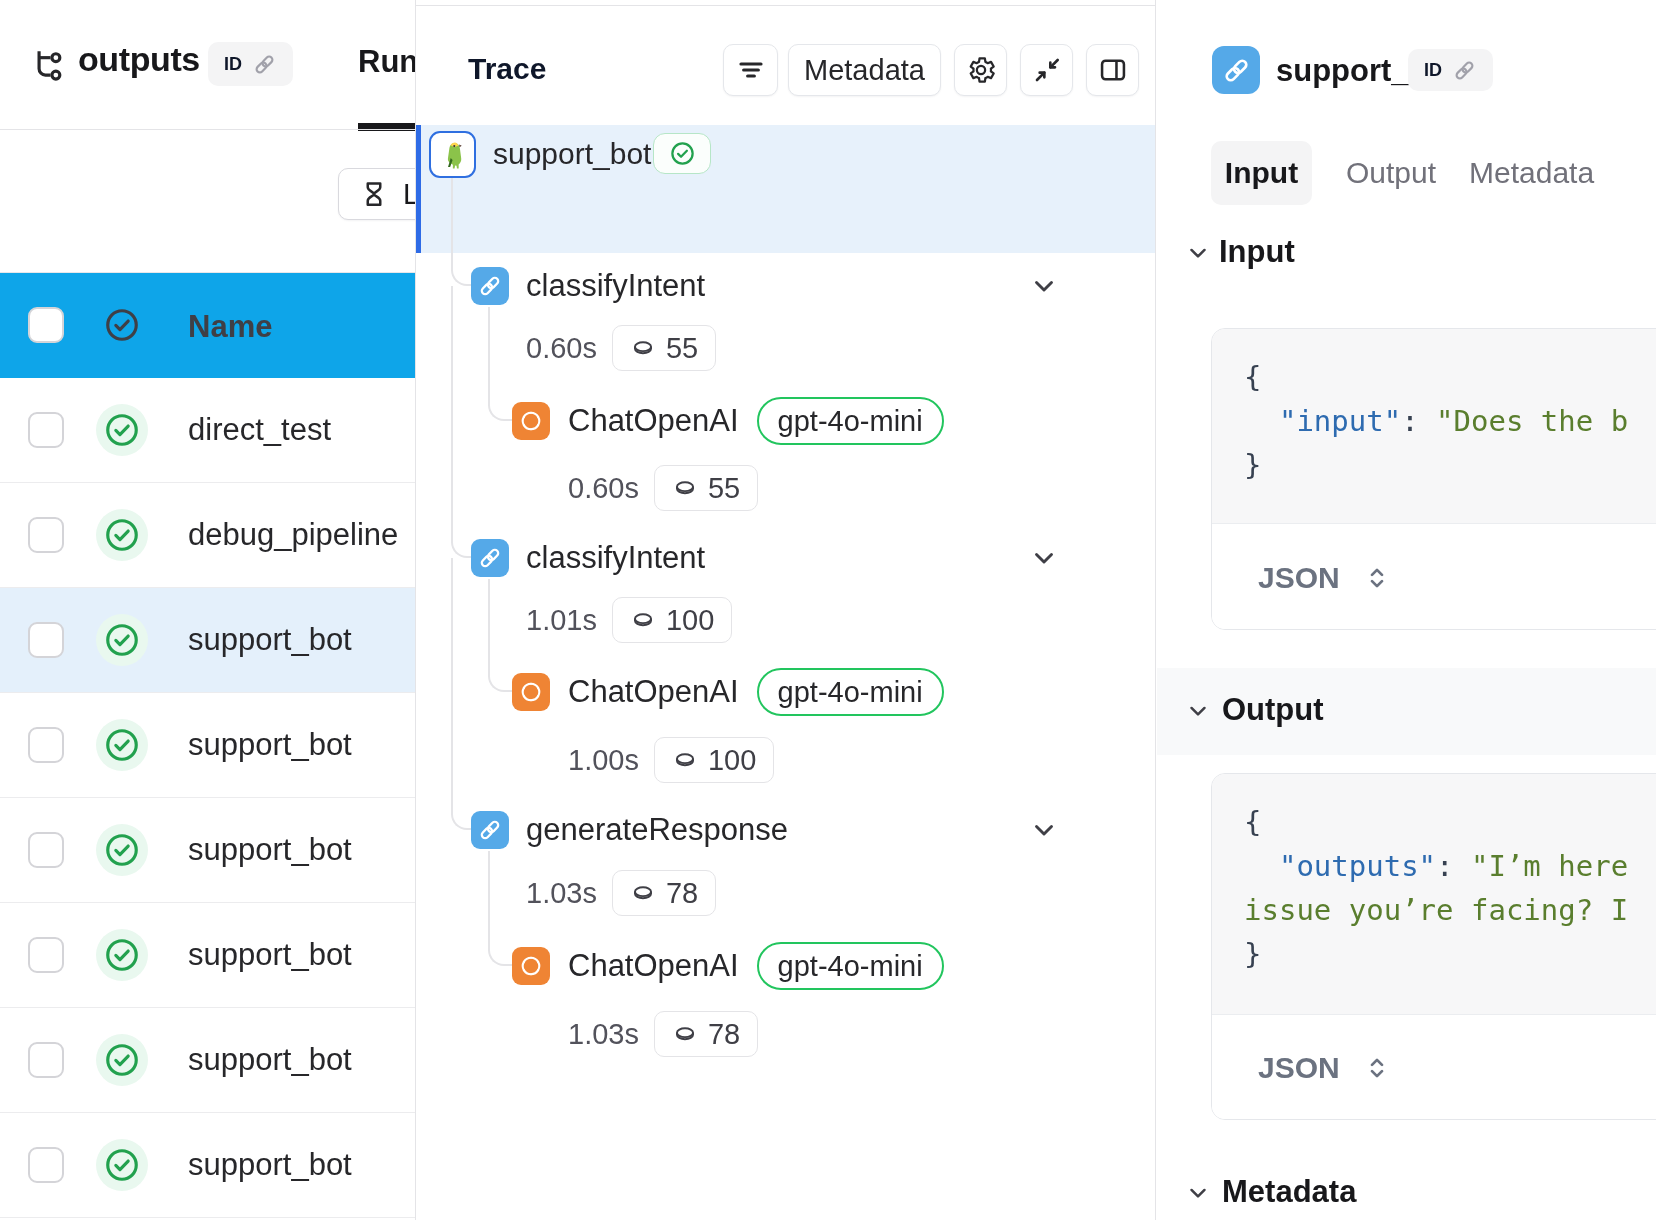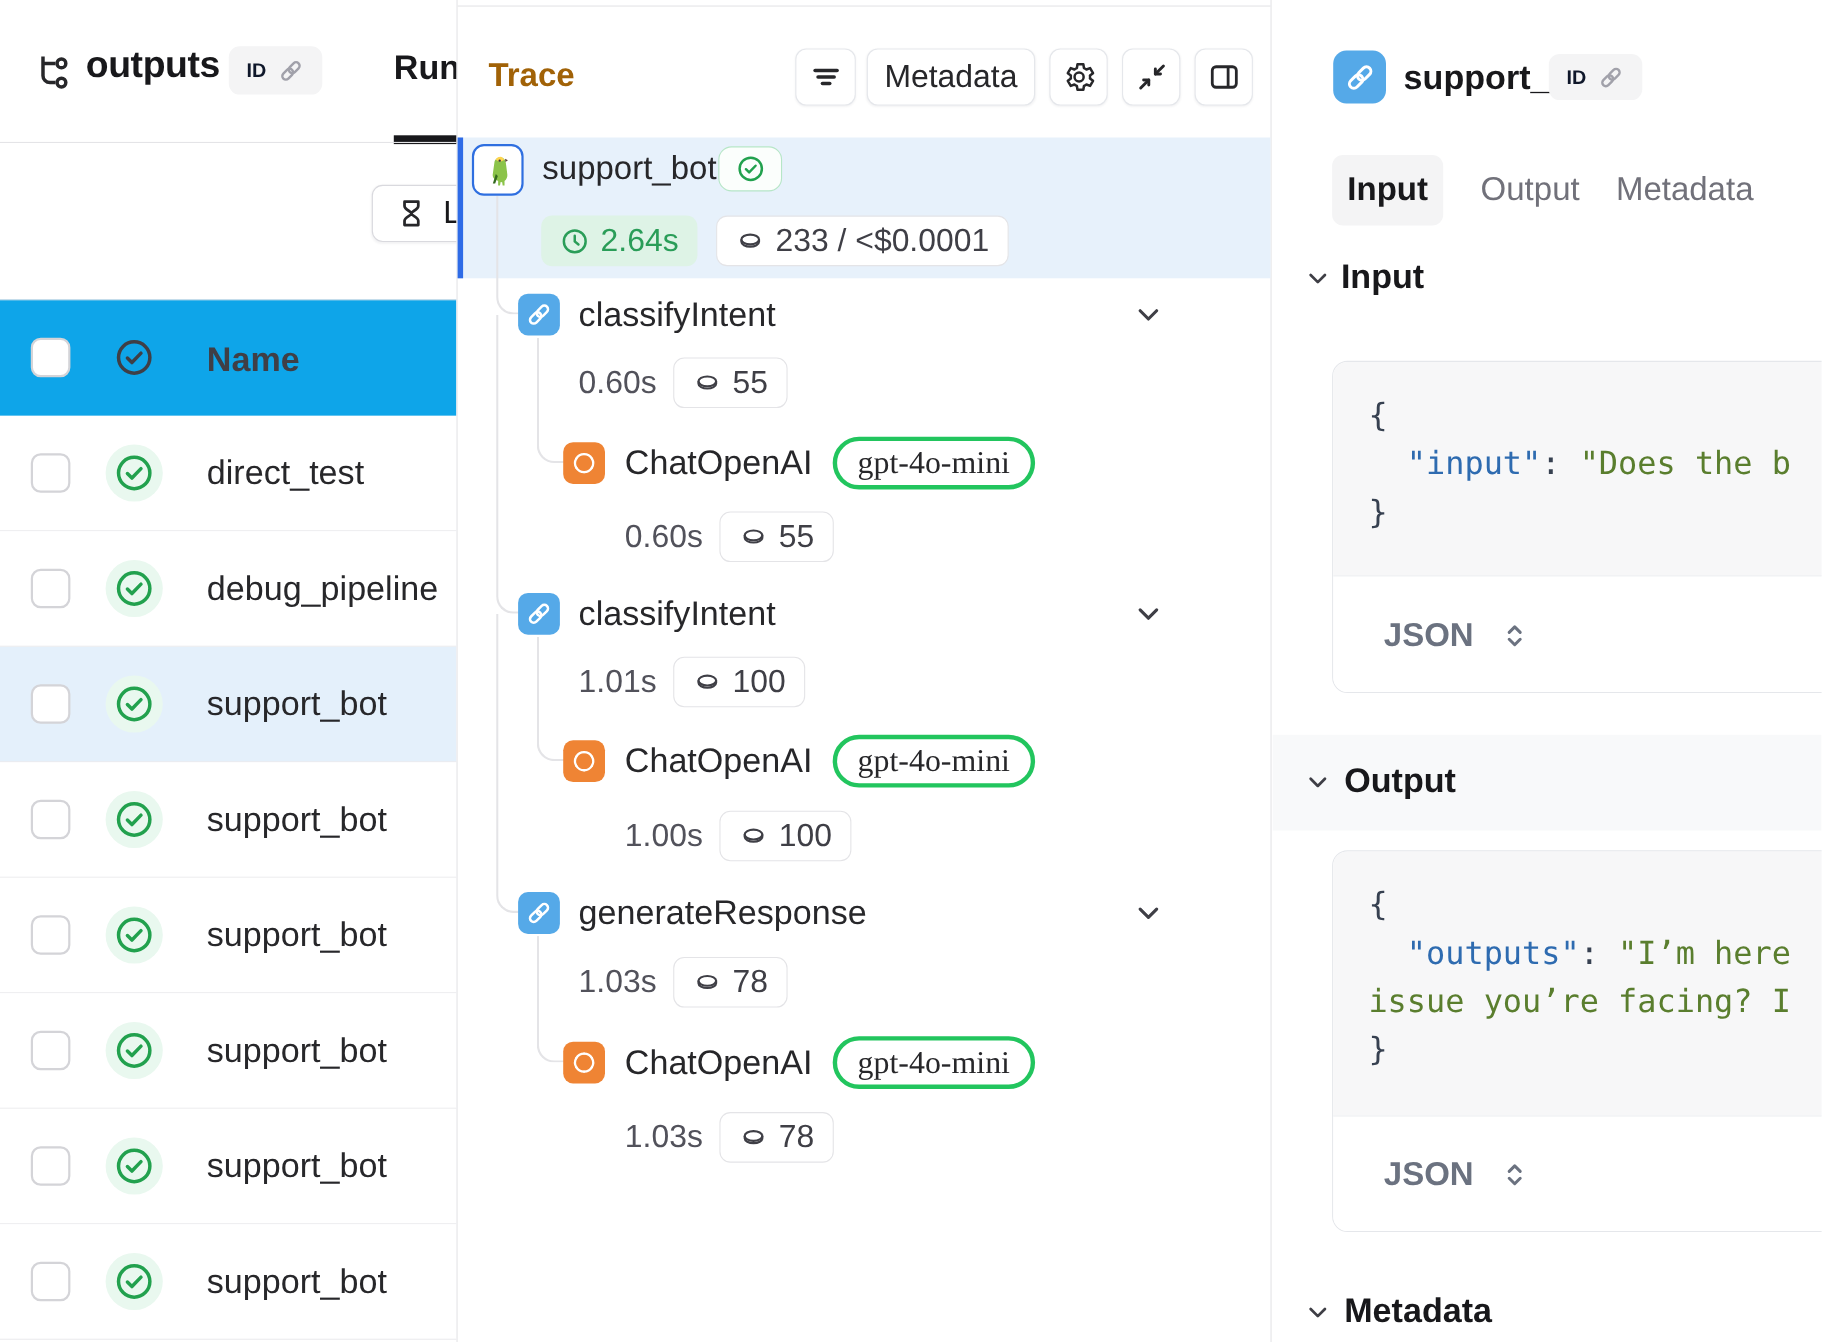--- a/index.html
+++ b/index.html
@@ -40,21 +40,21 @@
   #run-rows{position:absolute;left:0;top:378px;width:415px;}
   .trow{position:relative;height:105px;border-bottom:1px solid #ececee;box-sizing:border-box;background:#fff;}
   .trow.sel{background:#e4f0fb;}
   .trow .cbx{top:34px;}
   .trow .st-ic{top:33px;color:#22a14e;border-radius:50%;box-shadow:0 0 0 7px #e9f8ef;background:#e9f8ef;}
   .trow .col-name{top:34px;color:#27272a;white-space:nowrap;}
 
   
   #trace{position:absolute;left:415px;top:0;width:741px;height:1220px;background:#fff;border-left:1px solid #e4e4e7;border-right:1px solid #e4e4e7;box-sizing:border-box;}
   .trace-topline{left:0;top:5px;width:100%;height:1px;background:#e4e4e7;}
-  .trace-title{left:28px;top:52px;font-size:30px;font-weight:600;color:#a16207;}
+  .trace-title{left:52px;top:52px;font-size:30px;font-weight:600;color:#0f172a;}
   .tbtn{position:absolute;top:44px;height:52px;border:1px solid #e5e7eb;border-radius:10px;background:#fff;display:flex;align-items:center;justify-content:center;box-shadow:0 1px 2px rgba(16,24,40,.05);box-sizing:border-box;color:#27272a;}
   .tbtn .ic{width:32px;height:32px;color:#27272a;}
   #btn-filter{left:307px;width:55px;}
   #btn-waterfall{left:372px;width:153px;font-size:29px;}
   #btn-gear{left:538px;width:53px;}
   #btn-collapse{left:604px;width:53px;}
   #btn-panel{left:670px;width:53px;}
 
   .rootrow{left:0;top:125px;width:100%;height:128px;background:#e7f1fb;}
   .rootbar{left:0;top:125px;width:5px;height:128px;background:#2e6be6;}
@@ -73,21 +73,21 @@
   .node{position:absolute;width:38px;height:38px;border-radius:9px;display:flex;align-items:center;justify-content:center;}
   .node.blue{background:#55a9e8;}
   .node.orange{background:#ef8434;}
   .node .ic{width:26px;height:26px;color:#fff;}
   .nlabel{position:absolute;font-size:31px;font-weight:500;color:#27272a;line-height:42px;white-space:nowrap;}
   .chev{position:absolute;width:30px;height:30px;color:#3f3f46;}
   .stats{position:absolute;display:flex;align-items:center;gap:15px;height:46px;}
   .dur{font-size:29px;color:#52525b;}
   .llmrow{position:absolute;display:flex;align-items:center;gap:18px;height:48px;}
   .nlabel2{font-size:31px;font-weight:500;color:#27272a;white-space:nowrap;}
-  .mpill{display:flex;align-items:center;height:48px;padding:0 19px;border:4px solid #22c55e;border-radius:24px;font-size:29px;color:#27272a;background:#fff;box-sizing:border-box;white-space:nowrap;font-family:Liberation Serif, serif;}
+  .mpill{display:flex;align-items:center;height:48px;padding:0 19px;border:2px solid #22c55e;border-radius:24px;font-size:29px;color:#27272a;background:#fff;box-sizing:border-box;white-space:nowrap;}
 
   
   #detail{position:absolute;left:1157px;top:0;width:499px;height:1220px;background:#fff;}
   .d-icon{left:55px;top:46px;width:48px;height:48px;border-radius:12px;background:#55a9e8;display:flex;align-items:center;justify-content:center;}
   .d-icon .ic{width:31px;height:31px;color:#fff;}
   .d-title{left:119px;top:53px;font-size:31px;font-weight:600;color:#18181b;white-space:nowrap;}
   #detail .id-badge{position:absolute;left:251px;top:49px;height:42px;}
   .tab-input{left:54px;top:141px;width:101px;height:64px;background:#f4f4f5;border-radius:10px;display:flex;align-items:center;justify-content:center;font-size:30px;font-weight:600;color:#18181b;}
   .tab-plain{position:absolute;top:156px;font-size:30px;font-weight:500;color:#71717a;white-space:nowrap;}
   #tab-output{left:189px;}
@@ -300,40 +300,20 @@
   </div>
   <div class="abs rootname">support_bot</div>
   <div class="abs rootbadge">
     <span class="ic">
         <svg viewBox="0 0 24 24" fill="none" stroke="currentColor" stroke-width="2">
           <circle cx="12" cy="12" r="9"></circle>
           <path d="M8.1 12.3l2.6 2.6 5.2-5.4" stroke-linecap="round" stroke-linejoin="round"></path>
         </svg>
       </span>
   </div>
-  <div class="abs rootpills">
-    <span class="gpill">
-      <span class="ic">
-          <svg viewBox="0 0 24 24" fill="none" stroke="currentColor" stroke-width="2" stroke-linecap="round">
-            <circle cx="12" cy="12" r="8.8"></circle>
-            <path d="M12 7.4V12l3 2.4"></path>
-          </svg>
-        </span>
-      <span>2.64s</span>
-    </span>
-    <span class="pill">
-      <span class="ic">
-          <svg viewBox="0 0 24 24" fill="none" stroke="currentColor" stroke-width="1.8">
-            <ellipse cx="12" cy="10.8" rx="7.4" ry="4.1"></ellipse>
-            <path d="M4.6 10.8v1.9c0 2.3 3.3 4.1 7.4 4.1s7.4-1.8 7.4-4.1v-1.9"></path>
-          </svg>
-        </span>
-      <span>233 / &lt;$0.0001</span>
-    </span>
-  </div>
 
   <div id="tree">
       <div class="elbow" style="left:35px;top:178px;width:21px;height:108px"></div>
       <div class="node blue" style="left:55px;top:267px">
         <span class="ic">
           <svg viewBox="0 0 24 24" fill="none" stroke="currentColor" stroke-width="2.1" stroke-linecap="round">
             <g transform="rotate(-45 12 12)">
               <rect x="2.6" y="8.9" width="10.8" height="6.2" rx="3.1"></rect>
               <rect x="10.6" y="8.9" width="10.8" height="6.2" rx="3.1"></rect>
             </g>

